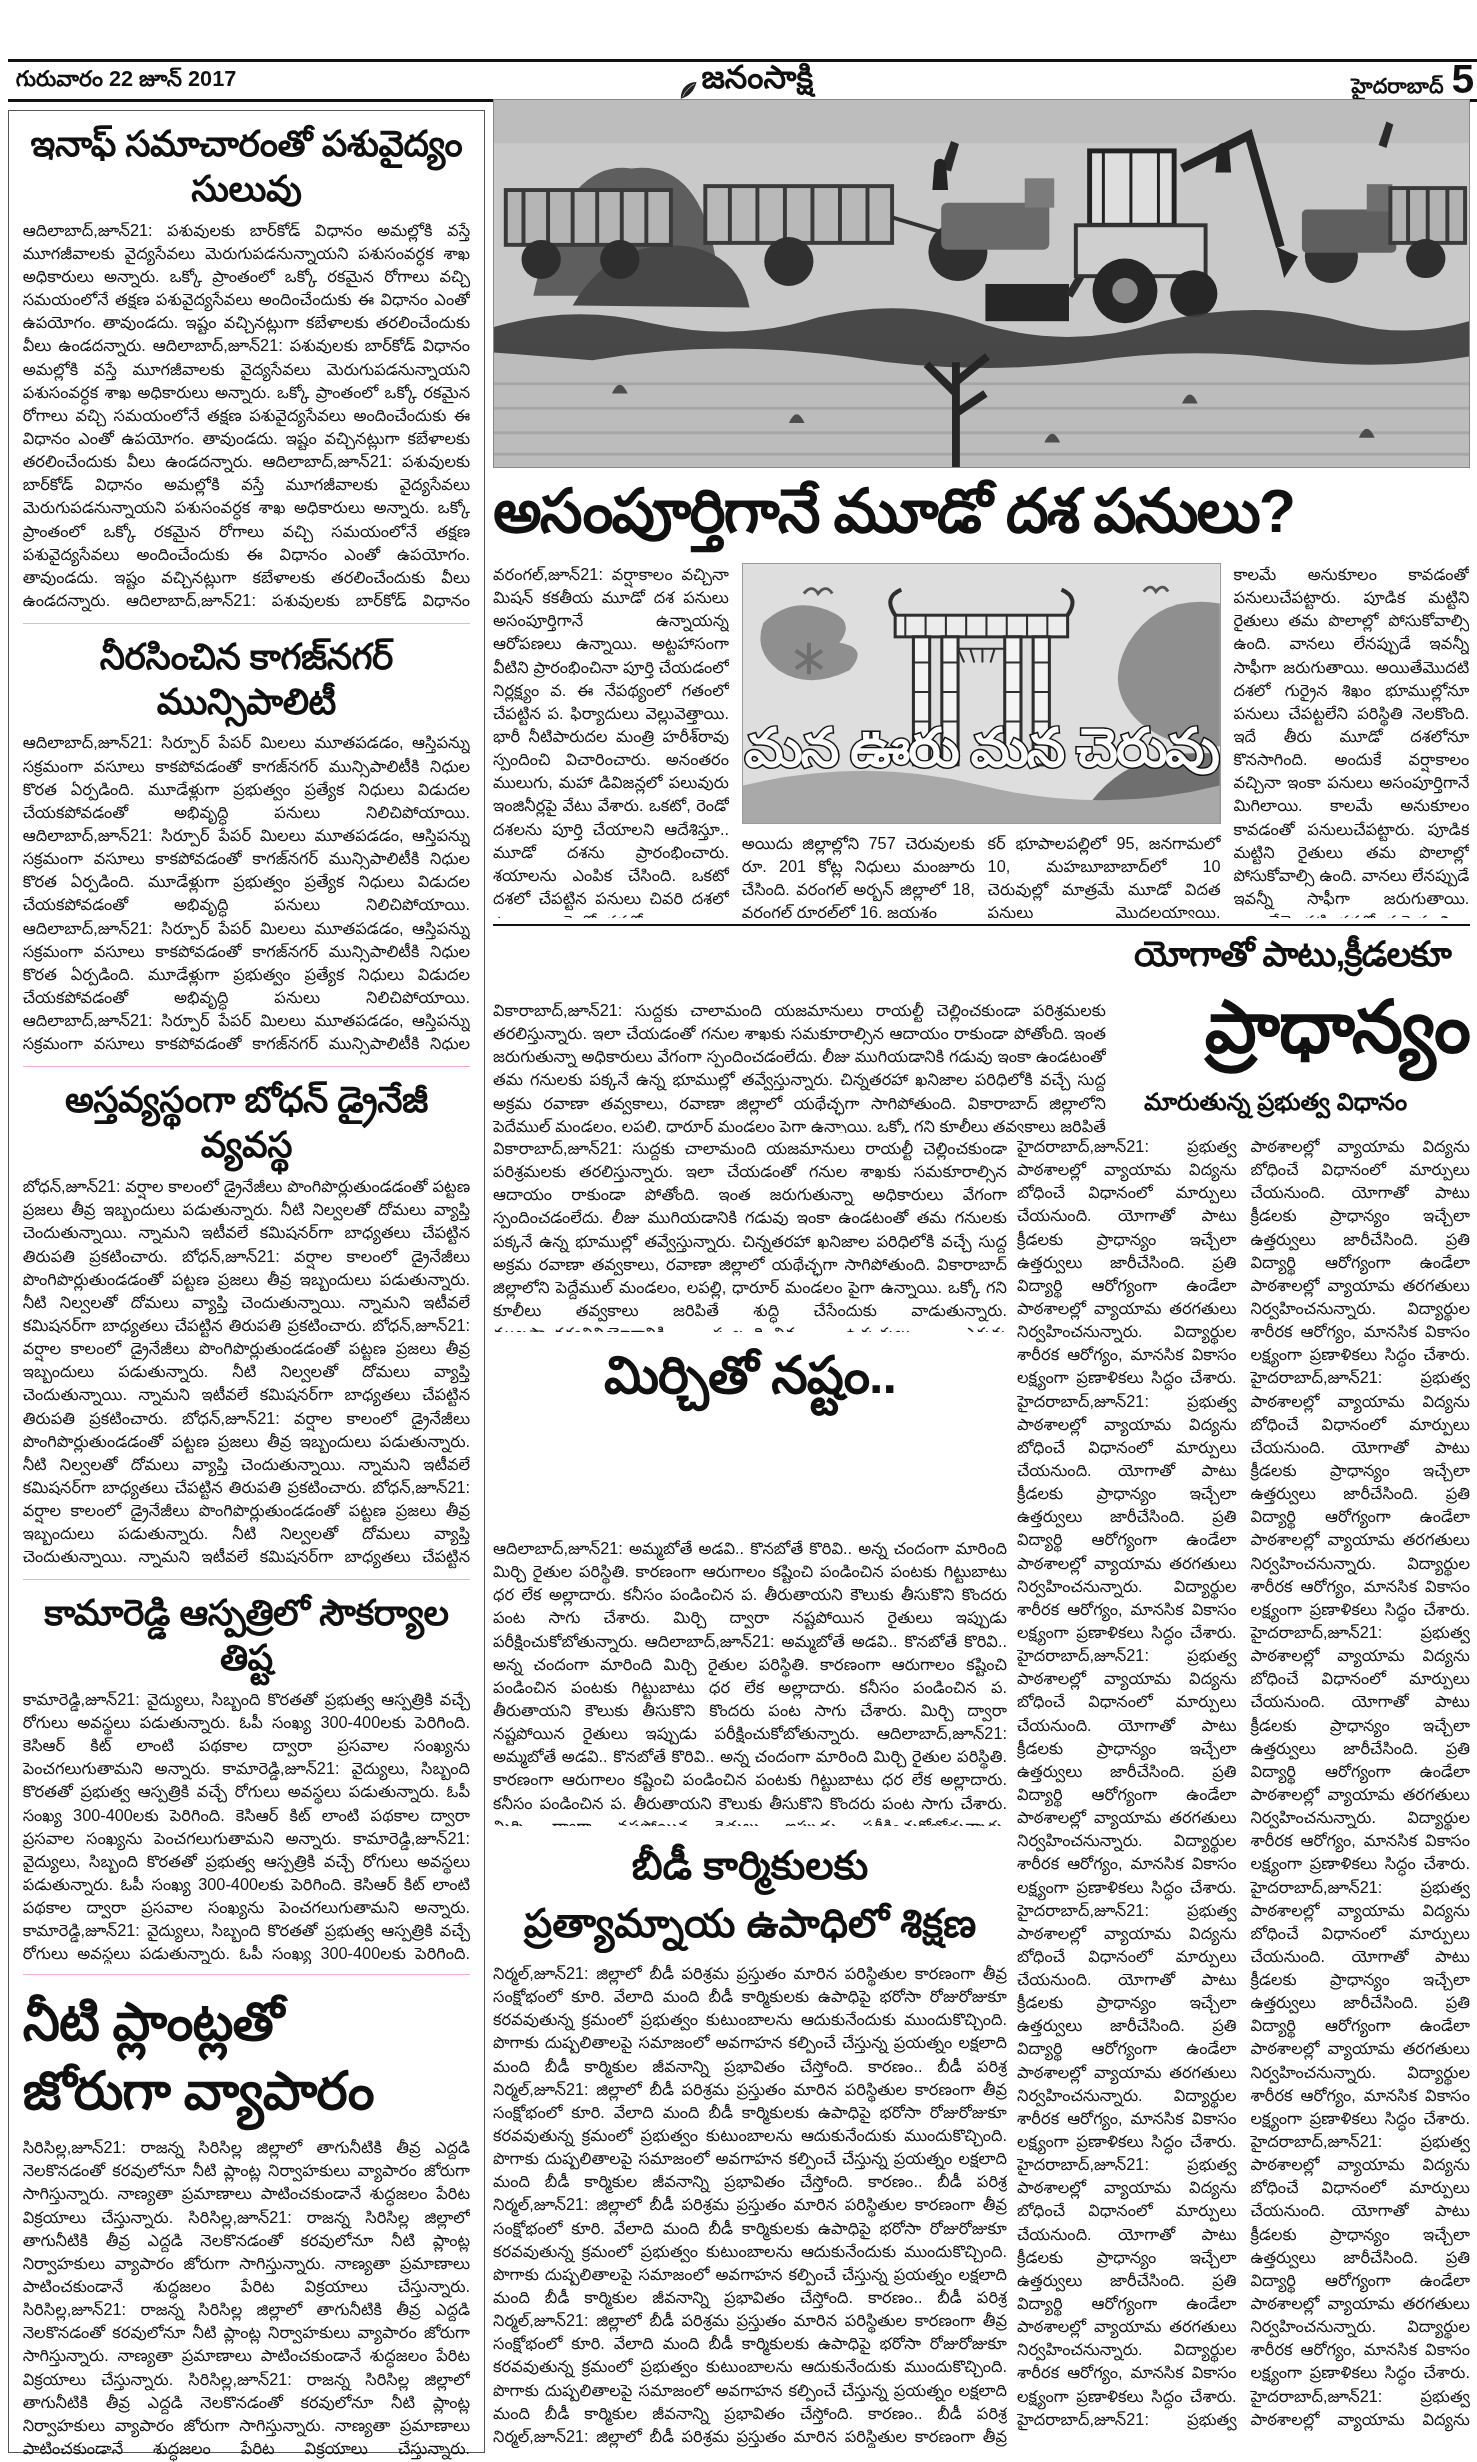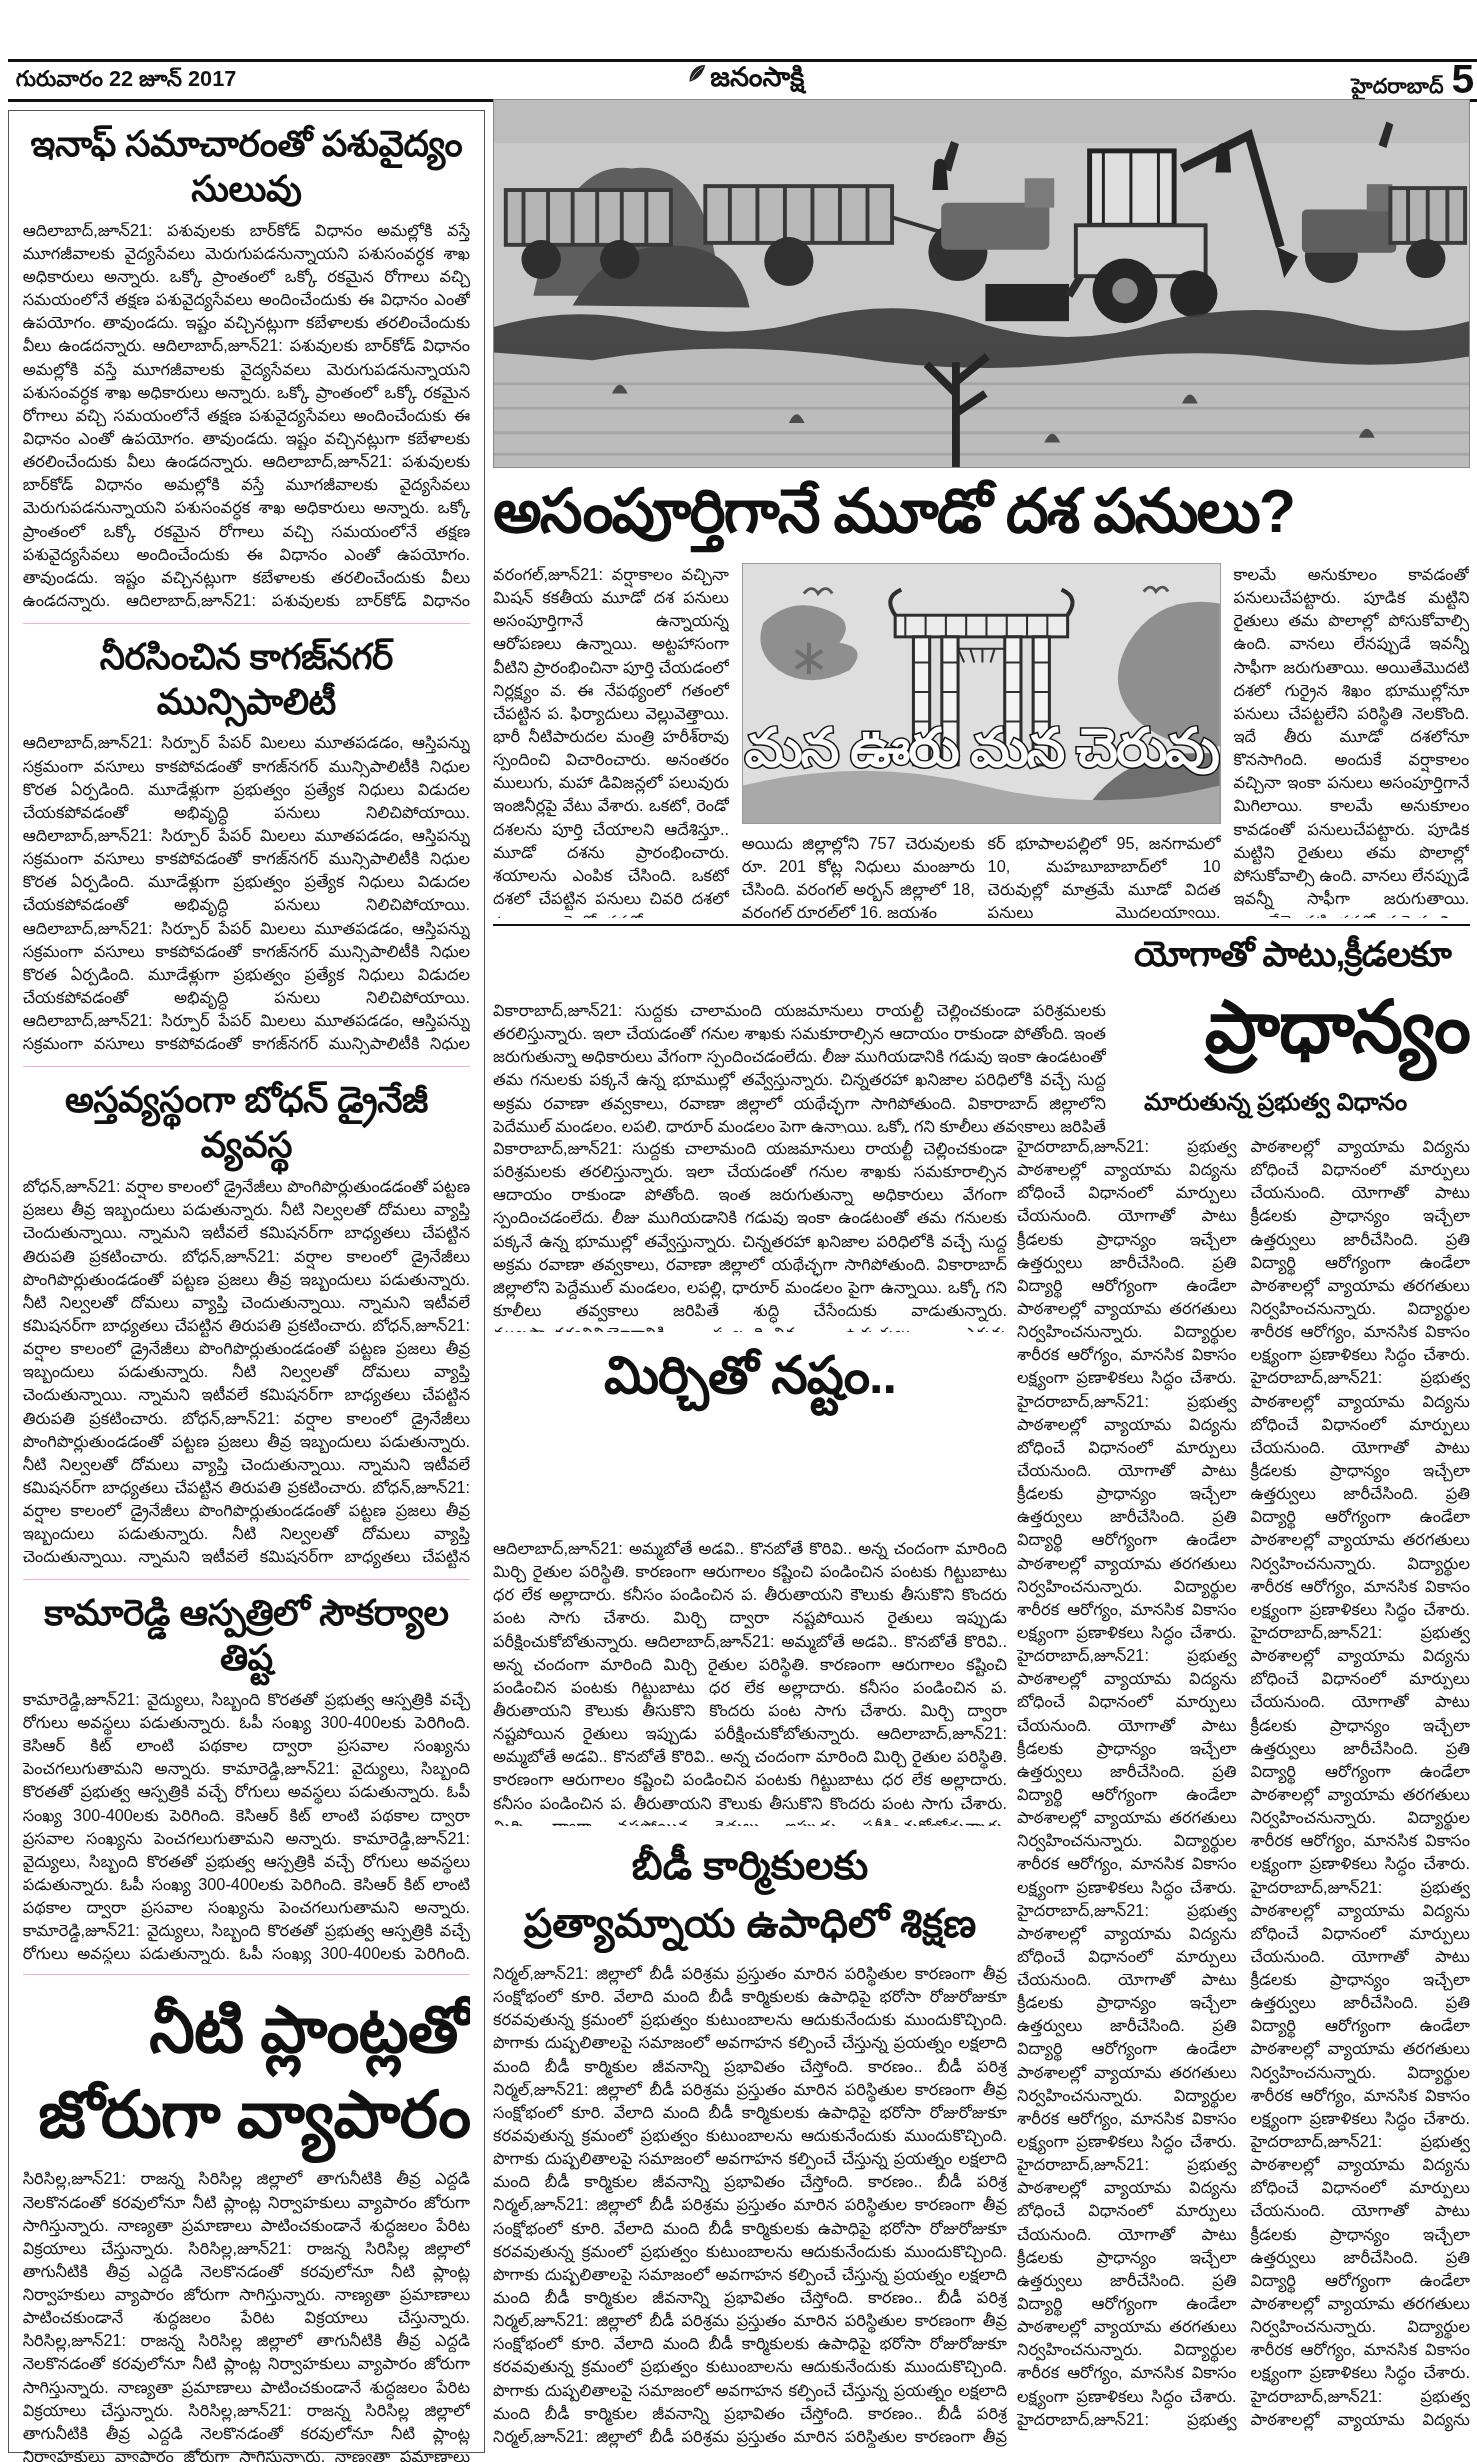--- a/index.html
+++ b/index.html
@@ -3,32 +3,32 @@
 <meta charset="utf-8">
 <style>
   html,body{margin:0;padding:0;background:#ffffff;}
   .page{position:relative;width:1478px;height:2463px;background:#fff;
         font-family:Liberation Sans, sans-serif;color:#111;overflow:hidden;padding-left:12px;}
   
   .masthead{position:absolute;left:7.9px;right:7.9px;top:59px;height:43px;
             border-top:3px solid #111;border-bottom:3px solid #111;
             display:flex;align-items:center;justify-content:space-between;padding:0 7.9px;box-sizing:border-box;}
   .m-date{font-size:21.7px;font-weight:bold;}
-  .m-logo{position:absolute;left:50%;transform:translateX(-50%);display:flex;align-items:flex-start;gap:1px;
-          font-size:27px;font-weight:bold;}
+  .m-logo{position:absolute;left:50%;transform:translateX(-50%);display:flex;align-items:flex-end;gap:1px;
+          font-size:32px;font-weight:bold;}
   .m-right{display:flex;align-items:baseline;gap:7.9px;}
   .m-city{font-size:20.7px;font-weight:bold;}
   .m-page{font-size:41px;font-weight:bold;line-height:1;}
   
   .left-box{position:absolute;left:7.9px;top:110px;width:477px;height:2343px;
             border:1.5px solid #555;box-sizing:border-box;padding:9.9px 13.8px;}
   .art{overflow:hidden;}
   .art + .art{border-top:1px solid #f9a8d4;margin-top:9.9px;padding-top:9.9px;}
   .h-std{font-size:36px;font-weight:800;line-height:1.25;margin:0 0 7.9px 0;text-align:center;letter-spacing:-0.5px;}
-  .h-disp{font-size:65px;font-weight:900;line-height:1.3;text-align:right;margin:3.9px 0 9.9px 0;letter-spacing:-1px;}
+  .h-disp{font-size:53px;font-weight:900;line-height:1.3;text-align:left;margin:3.9px 0 9.9px 0;letter-spacing:-1px;}
   .bt{font-size:16.3px;line-height:1.42;text-align:justify;overflow:hidden;}
   .bh400{height:394px}.bh330{height:325px}.bh280{height:276px}.bh466{height:459px}
   
   .photo{position:absolute;left:493px;top:99px;width:977px;height:369px;border:1px solid #888;box-sizing:border-box;}
   .photo svg{display:block;width:100%;height:100%;}
   
   .main-hl{position:absolute;left:493px;top:475px;width:977px;font-size:61px;font-weight:900;
            letter-spacing:-2px;line-height:1.2;white-space:nowrap;}
   
   .mana{position:absolute;left:493px;top:563px;width:977px;height:355px;display:grid;

